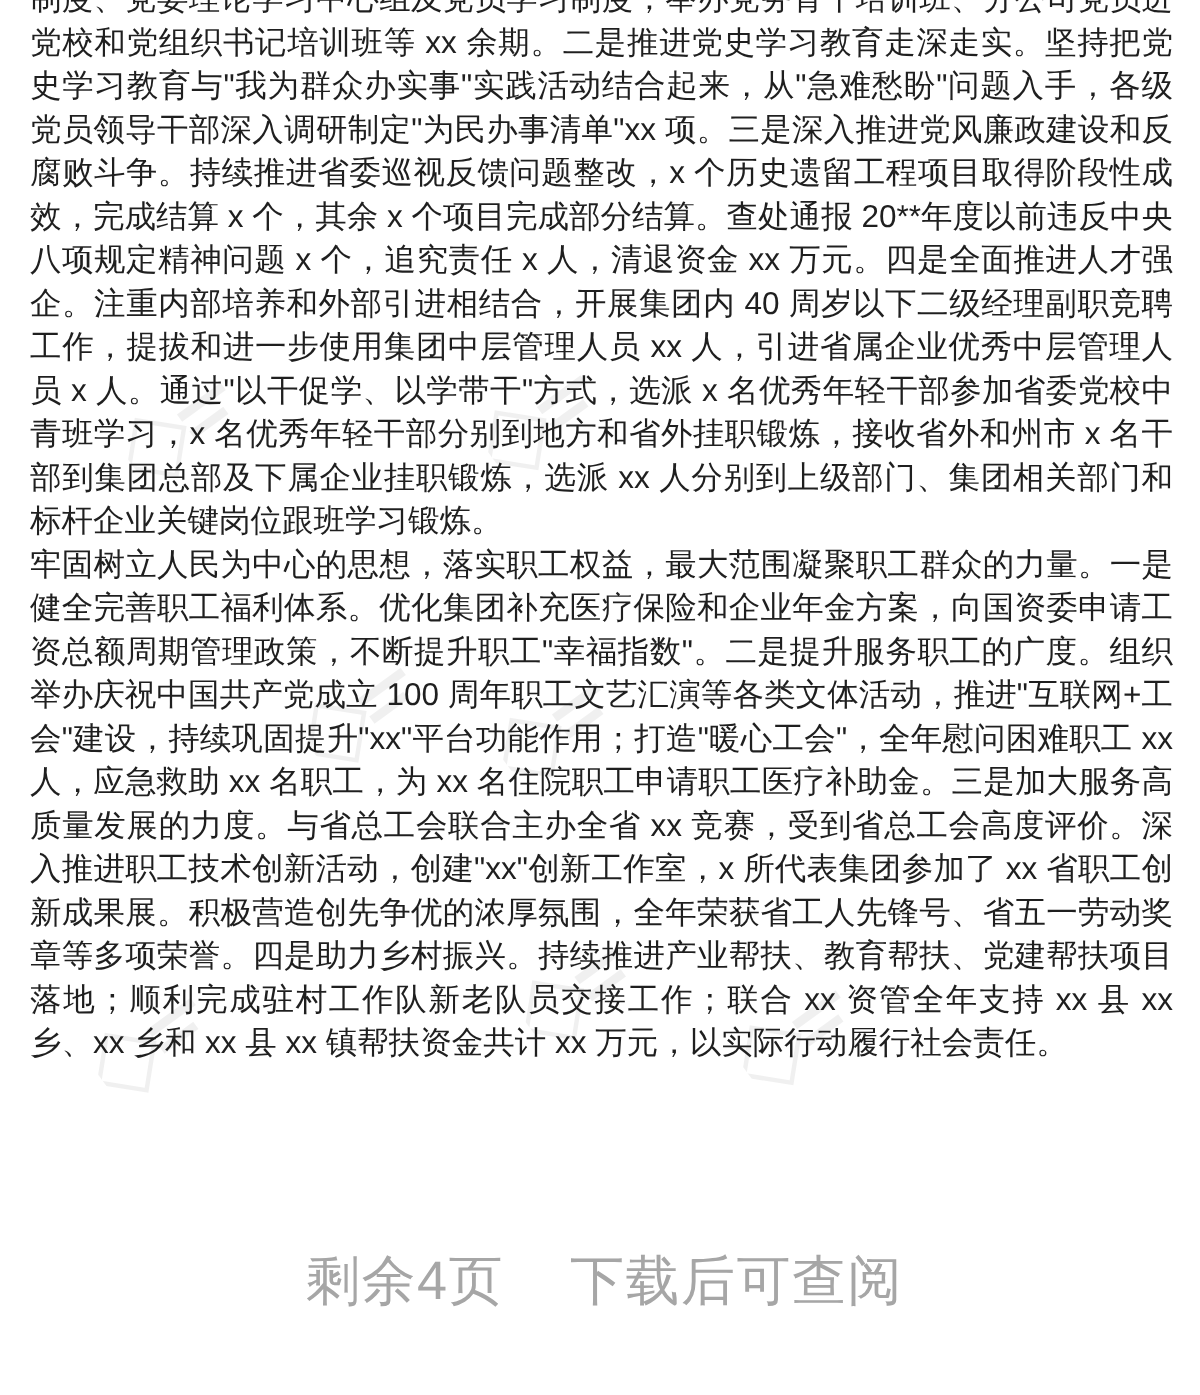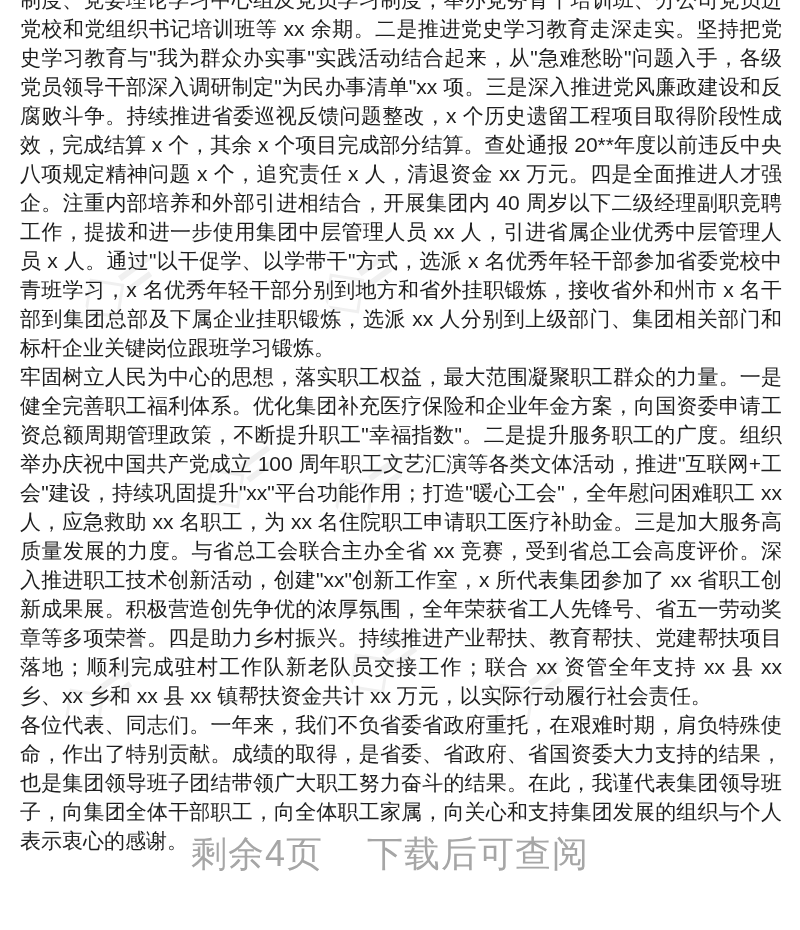--- a/index.html
+++ b/index.html
@@ -36,21 +36,21 @@
     height: 60px;
     opacity: 0.055;
     transform: rotate(-36deg);
     pointer-events: none;
   }
   .wm svg { width: 100%; height: 100%; }
   
   .notice {
     position: absolute;
     top: 830px;
-    left: 0;
+    left: 13px;
     width: 780px;
     text-align: center;
     font-size: 36px;
     line-height: 48px;
     color: #a6a6a6;
     letter-spacing: 1px;
     white-space: nowrap;
   }
   .notice .hint { margin-left: 44px; }
 </style>
@@ -105,20 +105,19 @@
     <svg viewBox="0 0 86 60">
         <rect x="4" y="14" width="32" height="32" fill="none" stroke="#000" stroke-width="3" transform="rotate(45 20 30)"></rect>
         <rect x="44" y="20" width="36" height="6" fill="#000"></rect>
         <rect x="44" y="34" width="28" height="6" fill="#000"></rect>
       </svg>
   </div>
 
   <div class="doc-body">
     <p class="para">制度、党委理论学习中心组及党员学习制度，举办党务骨干培训班、分公司党员进党校和党组织书记培训班等 xx 余期。二是推进党史学习教育走深走实。坚持把党史学习教育与"我为群众办实事"实践活动结合起来，从"急难愁盼"问题入手，各级党员领导干部深入调研制定"为民办事清单"xx 项。三是深入推进党风廉政建设和反腐败斗争。持续推进省委巡视反馈问题整改，x 个历史遗留工程项目取得阶段性成效，完成结算 x 个，其余 x 个项目完成部分结算。查处通报 20**年度以前违反中央八项规定精神问题 x 个，追究责任 x 人，清退资金 xx 万元。四是全面推进人才强企。注重内部培养和外部引进相结合，开展集团内 40 周岁以下二级经理副职竞聘工作，提拔和进一步使用集团中层管理人员 xx 人，引进省属企业优秀中层管理人员 x 人。通过"以干促学、以学带干"方式，选派 x 名优秀年轻干部参加省委党校中青班学习，x 名优秀年轻干部分别到地方和省外挂职锻炼，接收省外和州市 x 名干部到集团总部及下属企业挂职锻炼，选派 xx 人分别到上级部门、集团相关部门和标杆企业关键岗位跟班学习锻炼。</p>
     <p class="para">牢固树立人民为中心的思想，落实职工权益，最大范围凝聚职工群众的力量。一是健全完善职工福利体系。优化集团补充医疗保险和企业年金方案，向国资委申请工资总额周期管理政策，不断提升职工"幸福指数"。二是提升服务职工的广度。组织举办庆祝中国共产党成立 100 周年职工文艺汇演等各类文体活动，推进"互联网+工会"建设，持续巩固提升"xx"平台功能作用；打造"暖心工会"，全年慰问困难职工 xx 人，应急救助 xx 名职工，为 xx 名住院职工申请职工医疗补助金。三是加大服务高质量发展的力度。与省总工会联合主办全省 xx 竞赛，受到省总工会高度评价。深入推进职工技术创新活动，创建"xx"创新工作室，x 所代表集团参加了 xx 省职工创新成果展。积极营造创先争优的浓厚氛围，全年荣获省工人先锋号、省五一劳动奖章等多项荣誉。四是助力乡村振兴。持续推进产业帮扶、教育帮扶、党建帮扶项目落地；顺利完成驻村工作队新老队员交接工作；联合 xx 资管全年支持 xx 县 xx 乡、xx 乡和 xx 县 xx 镇帮扶资金共计 xx 万元，以实际行动履行社会责任。</p>
-    <p class="para">各位代表、同志们。一年来，我们不负省委省政府重托，在艰难时期，肩负特殊使命，作出了特别贡献。成绩的取得，是省委、省政府、省国资委大力支持的结果，也是集团领导班子团结带领广大职工努力奋斗的结果。在此，我谨代表集团领导班子，向集团全体干部职工，向全体职工家属，向关心和支持集团发展的组织与个人表示衷心的感谢。</p>
   </div>
 
   <div class="notice">
     <span class="pages">剩余4页</span><span class="hint">下载后可查阅</span>
   </div>
 
 </div>
 
 </body></html>

